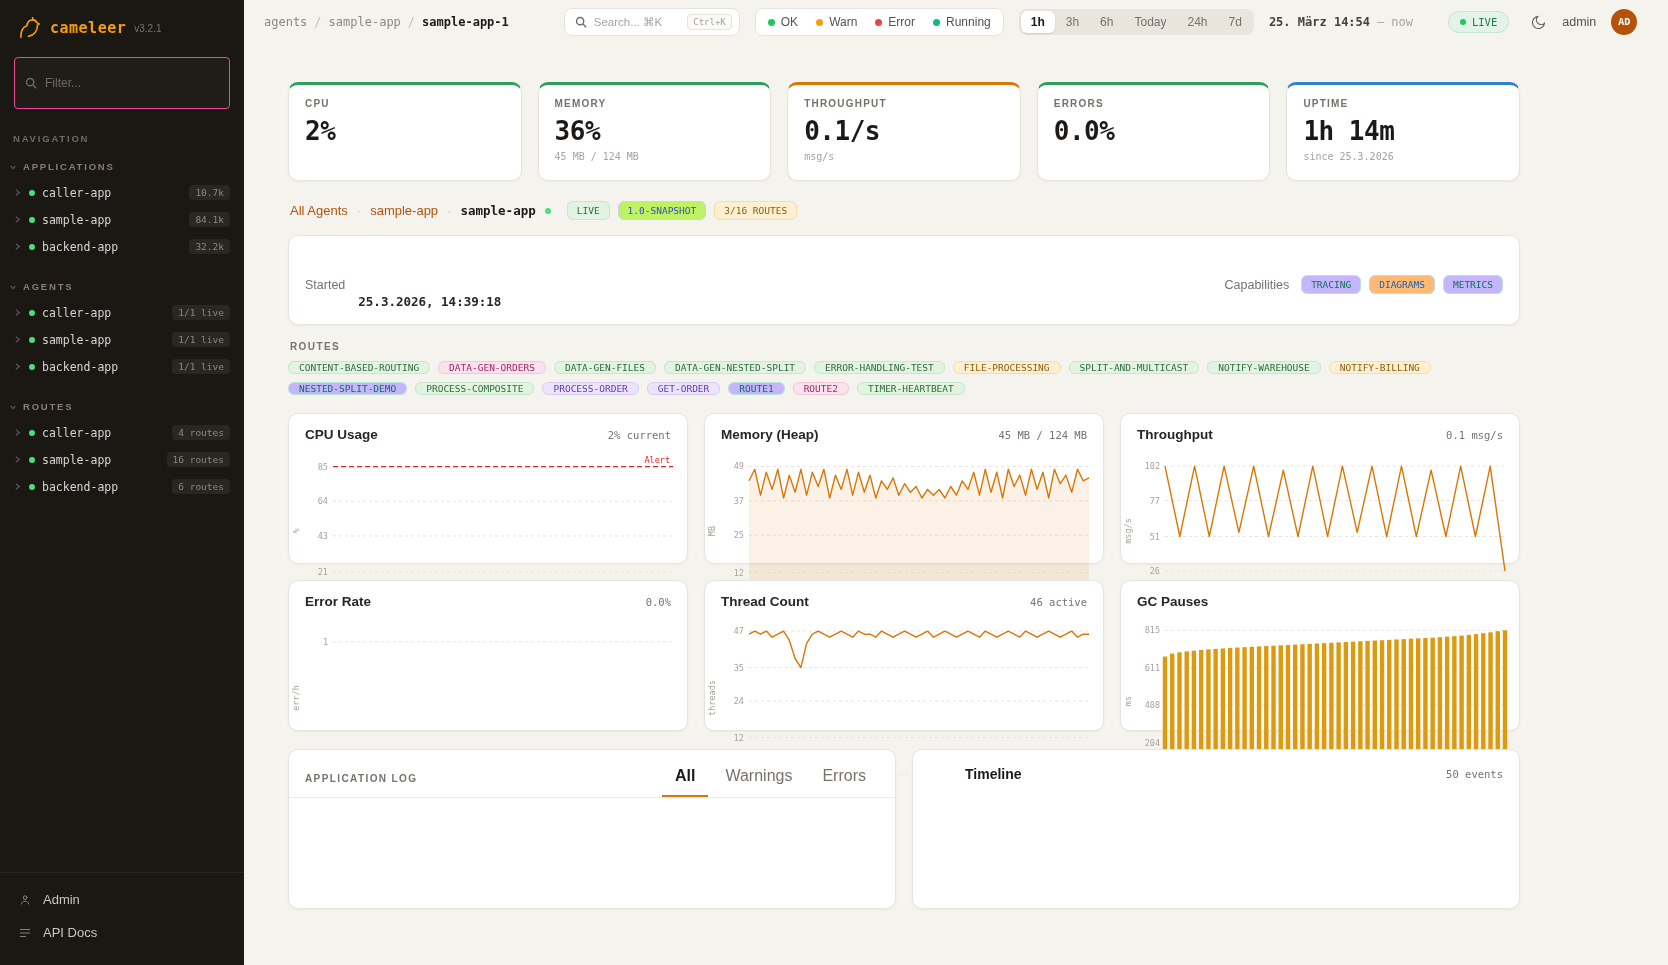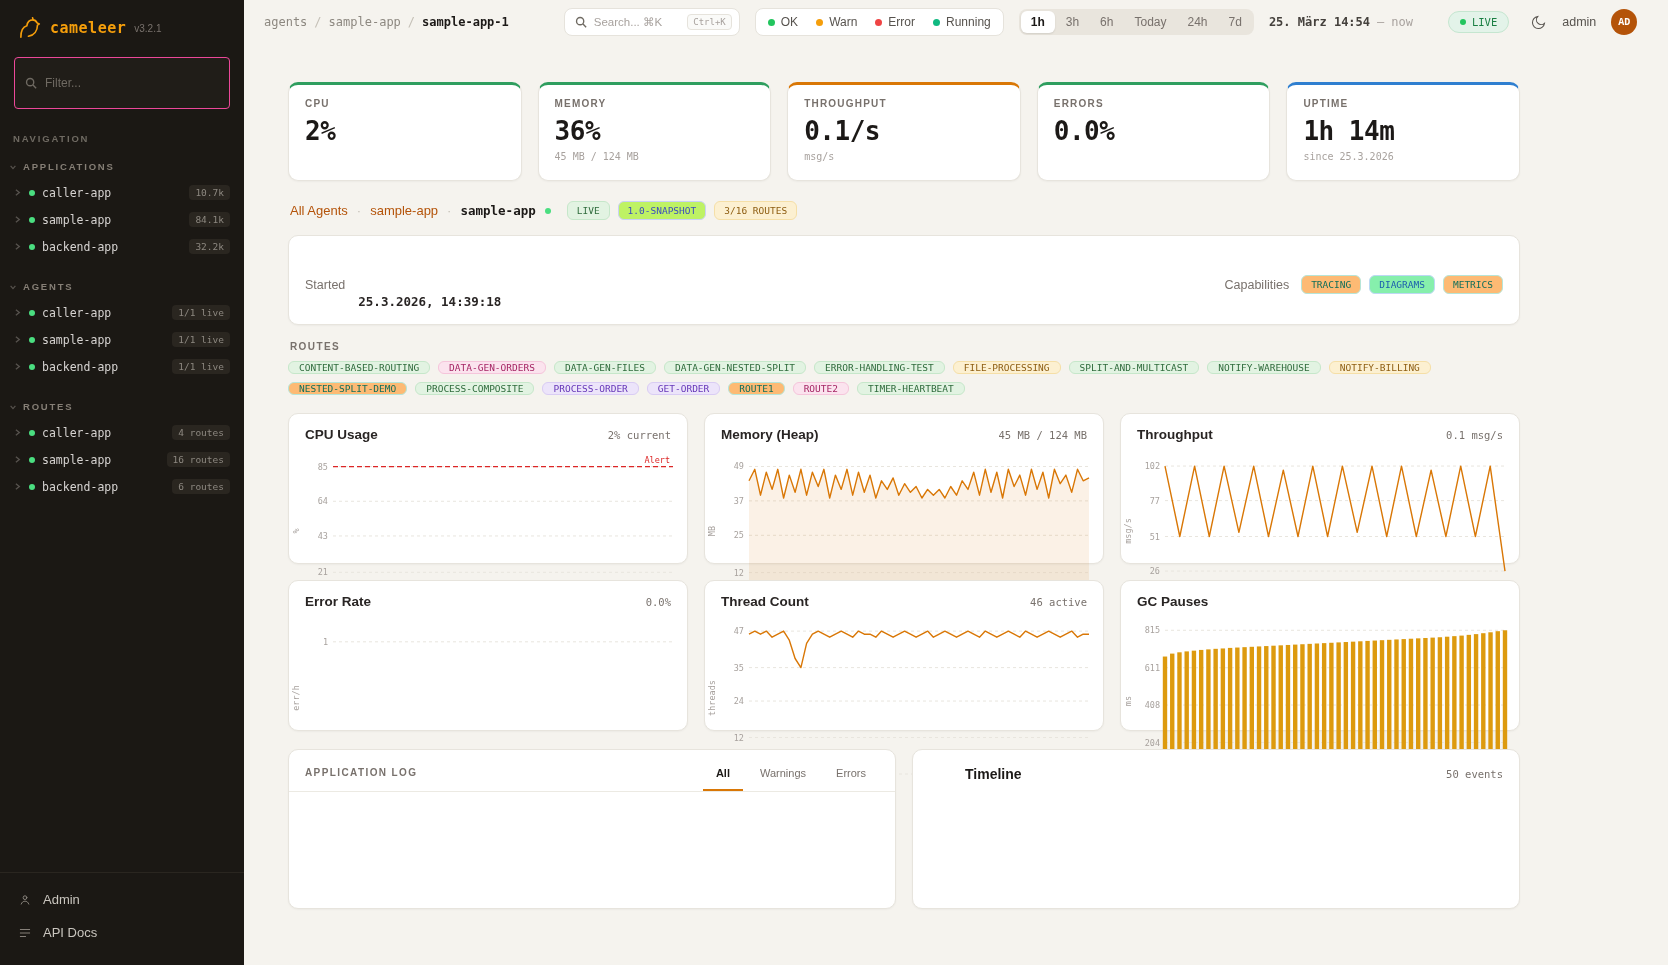--- a/index.html
+++ b/index.html
@@ -63,22 +63,22 @@
   .m-value { font-size: 26px; font-weight: bold; color: #1c1917; letter-spacing: -0.5px; }
   .m-sub { font-size: 10px; color: #a8a29e; margin-top: 5px; }
   .agent-bar { display: flex; align-items: center; gap: 9px; margin: 20px 2px 15px; font-size: 13px; }
   .ab-link { color: #b45309; cursor: pointer; }
   .ab-sep { color: #c4bfb6; }
   .ab-cur { font-weight: bold; font-size: 12.5px; cursor: pointer; }
   .ab-badges { display: flex; gap: 8px; margin-left: 7px; }
   .pill { font-family: "DejaVu Sans Mono", monospace; font-size: 9.5px; padding: 3px 9px; border-radius: 6px; border: 1px solid transparent; display: inline-flex; align-items: center; white-space: nowrap; }
   .c-green  { background: #e2f3e2; border-color: #c6e7ca; color: #2f6b3c; }
   .c-amber  { background: #fcf0d1; border-color: #f5dfa7; color: #8d5d11; }
-  .c-teal   { background: #fdba74; border-color: #b6e5d8; color: #116e5a; }
-  .c-blue   { background: #86efac; border-color: #bdd8f4; color: #1d5fae; }
+  .c-teal   { background: #c4b5fd; border-color: #b6e5d8; color: #116e5a; }
+  .c-blue   { background: #fdba74; border-color: #bdd8f4; color: #1d5fae; }
   .c-indigo { background: #bef264; border-color: #c9d1f5; color: #3b4cc0; }
   .c-purple { background: #ece4fa; border-color: #d9ccf4; color: #6637b8; }
   .c-pink   { background: #fbe3ee; border-color: #f5c5db; color: #a52665; }
   .process { padding: 13px 16px 15px; margin-bottom: 16px; }
   .p-title { font-size: 10px; letter-spacing: 1.4px; color: #78716c; font-weight: bold; }
   .p-row { display: flex; justify-content: space-between; align-items: center; margin-top: 11px; }
   .p-left { display: flex; align-items: center; gap: 13px; }
   .p-lab { font-size: 12.5px; color: #78716c; }
   .p-val { font-size: 12.5px; font-weight: bold; color: #292524; margin-top: 34px; }
   .p-caps { display: flex; align-items: center; gap: 12px; }
@@ -99,21 +99,21 @@
   .chart-area { fill: rgba(217,119,6,.10); }
   .chart-bar { fill: #dd9a0e; }
   .alert-line { stroke: #dc2626; stroke-dasharray: 5 3; stroke-width: 1.2; }
   .alert-text { font-family: "DejaVu Sans Mono", monospace; font-size: 8.5px; fill: #dc2626; }
   .smear { font-family: "DejaVu Sans Mono", monospace; font-size: 6.5px; fill: #b7b2a9; }
   .bottom-grid { display: grid; grid-template-columns: 1fr 1fr; gap: 16px; }
   .log-card, .timeline-card { height: 160px; }
   .log-head { display: flex; justify-content: space-between; align-items: flex-end; padding: 17px 16px 0; border-bottom: 1px solid #eceae3; }
   .log-head .p-title { padding-bottom: 13px; }
   .tabs { display: flex; gap: 4px; }
-  .tab { font-size: 11px; color: #78716c; padding: 0 13px 10px; cursor: pointer; }
+  .tab { font-size: 16px; color: #78716c; padding: 0 13px 10px; cursor: pointer; }
   .tab.active { color: #1c1917; font-weight: bold; border-bottom: 2px solid #d97706; }
   .tl-head { display: flex; justify-content: space-between; align-items: center; padding: 16px 16px 0; }
   .tl-title { font-size: 14px; font-weight: bold; margin-left: 36px; }
   .tl-events { font-size: 10.5px; color: #78716c; }
 </style>
 </head>
 <body>
 
 <aside class="sidebar">
   <div class="logo-row">

